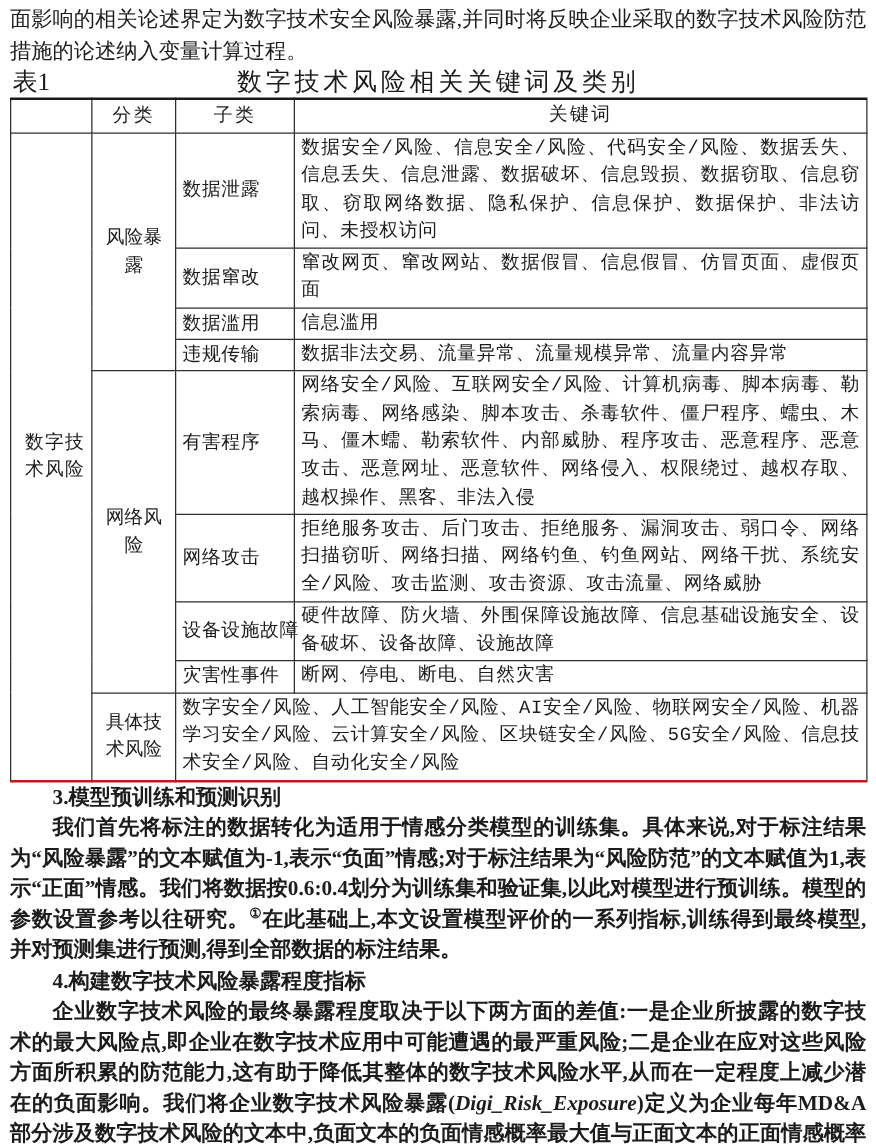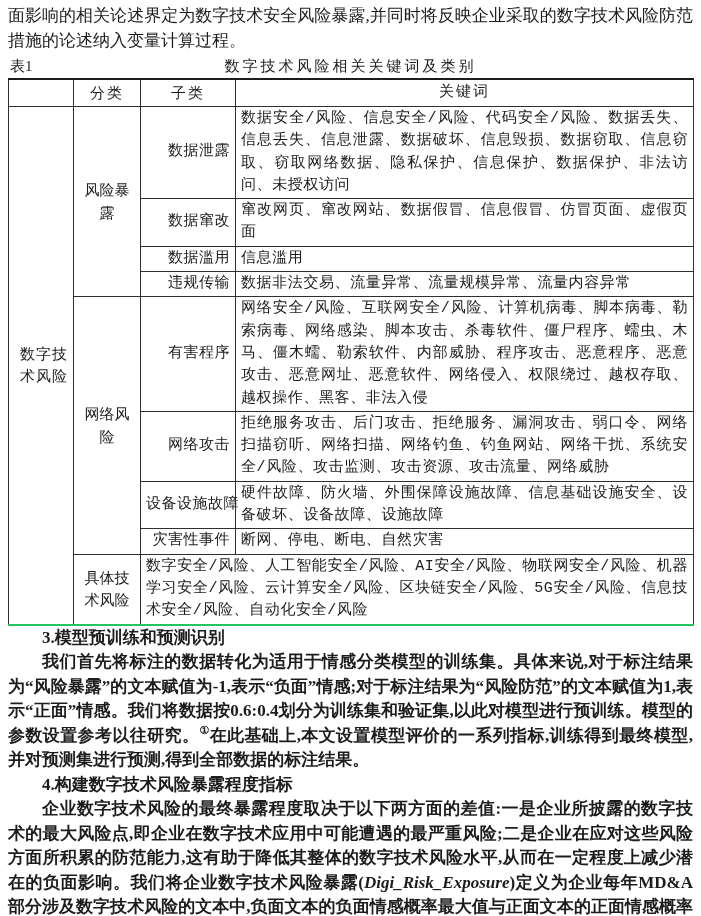--- a/index.html
+++ b/index.html
@@ -7,40 +7,40 @@
     width:701px;height:916px;overflow:hidden;
     font-family:"Liberation Serif","DejaVu Serif",serif;
     color:#1c1c1c;
   }
   .page{padding:4px 8px 0 8px;width:685px;}
   p{margin:0;font-size:17px;line-height:24.5px;text-align:justify;}
   p.indent{text-indent:2em;font-weight:bold;}
   .it{font-style:italic;}
   sup{font-size:11px;line-height:0;}
   
-  .caption{position:relative;height:24px;line-height:24px;font-size:15px;margin-top:1px;}
+  .caption{position:relative;height:24px;line-height:24px;font-size:20px;margin-top:1px;}
   .caption .lab{position:absolute;left:2px;top:0;}
   .caption .ttl{display:block;text-align:center;letter-spacing:3px;}
   
   table.risk{
     width:685px;border-collapse:collapse;table-layout:fixed;
-    border-top:2px solid #1c1c1c;border-bottom:2px solid #22c55e;
+    border-top:2px solid #1c1c1c;border-bottom:2px solid #b91c1c;
     font-size:15px;
   }
   table.risk td{
     border:1px solid #2e2e2e;
     padding:1px 5px;
     vertical-align:middle;
     line-height:22.3px;
   }
   td.no-left{border-left:none;}
   td.no-right{border-right:none;font-family:Liberation Mono, monospace;}
   td.root-cell{text-align:right;letter-spacing:1px;padding:1px 4px;}
   td.cat-cell{text-align:center;padding:1px 3px;}
-  td.sub-cell{text-align:right;white-space:nowrap;padding:1px 2px;letter-spacing:0.5px;font-family:Liberation Mono, monospace;}
+  td.sub-cell{text-align:left;white-space:nowrap;padding:1px 2px;letter-spacing:0.5px;}
   td.kw-cell{text-align:justify;text-align-last:left;letter-spacing:0.6px;}
   td.hdr{text-align:center;letter-spacing:2px;height:24px;}
 </style>
 </head>
 <body>
 
 <div class="page">
 
   <p>面影响的相关论述界定为数字技术安全风险暴露,并同时将反映企业采取的数字技术风险防范措施的论述纳入变量计算过程。</p>
 

